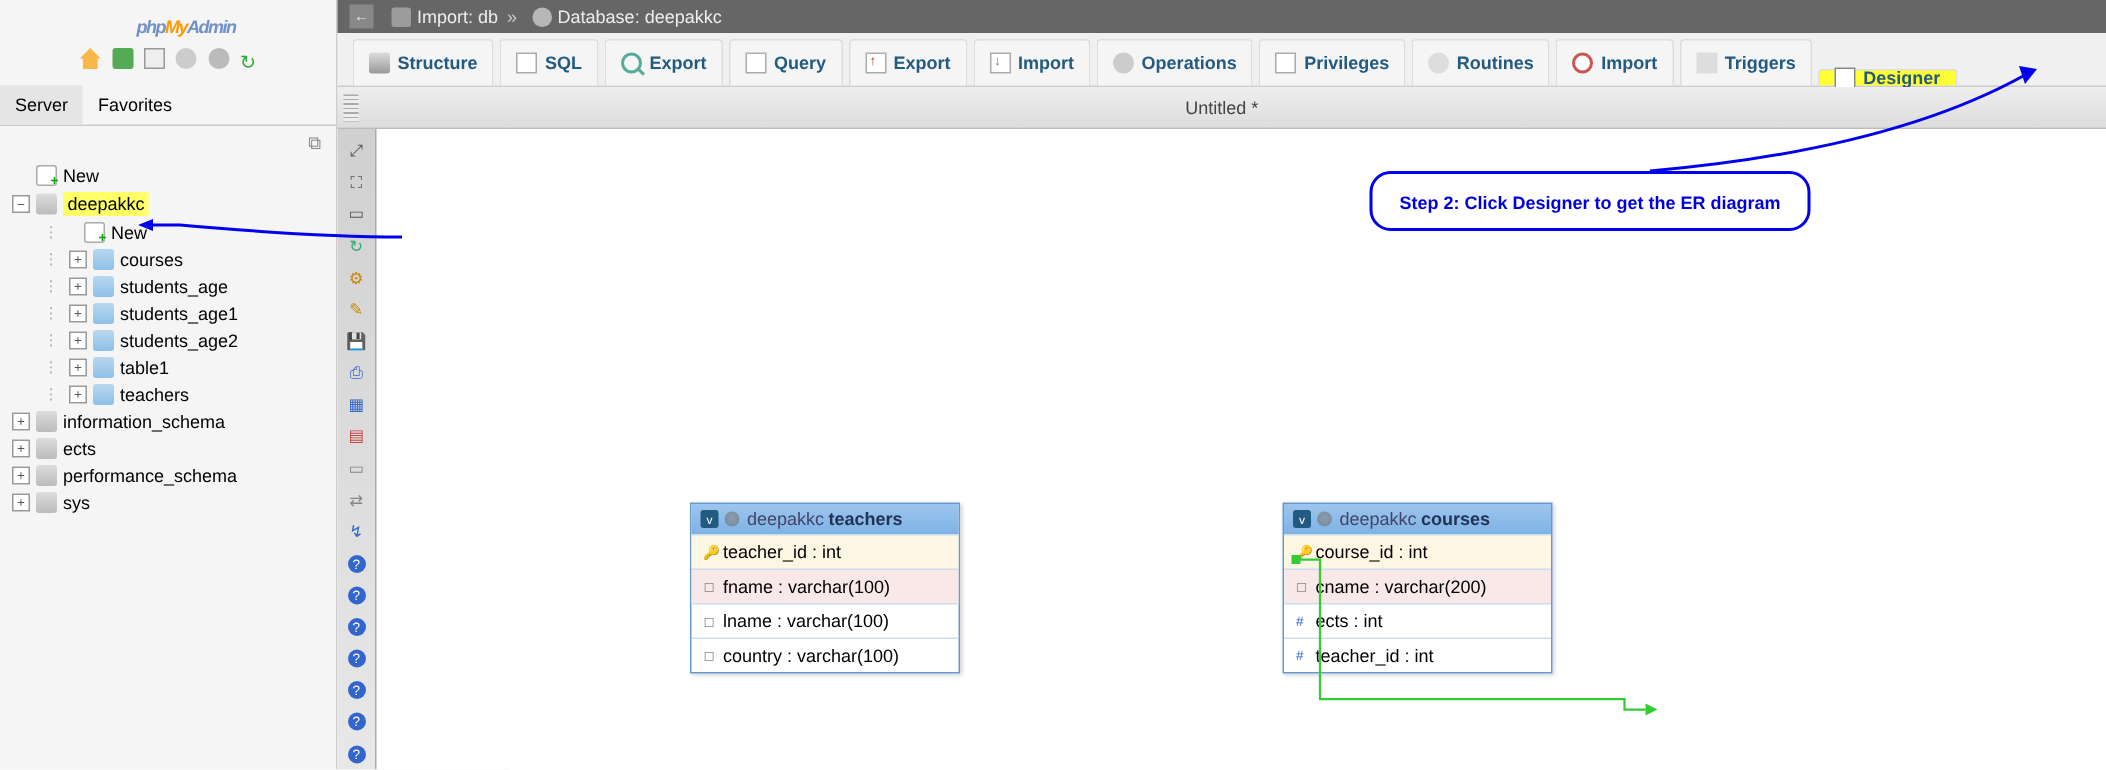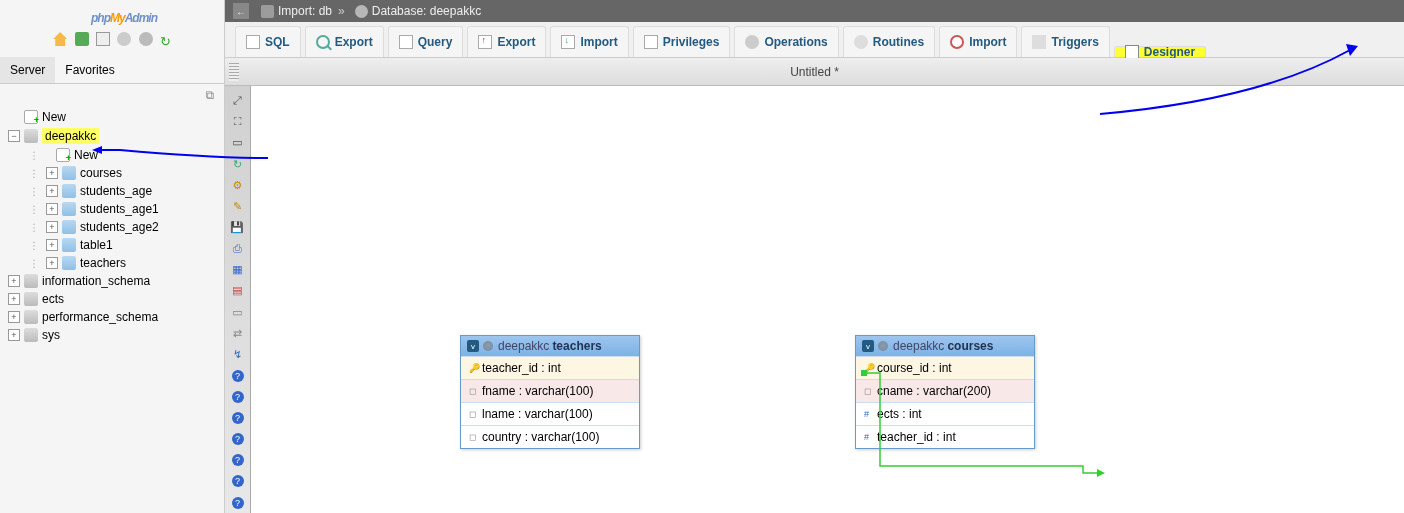--- a/index.html
+++ b/index.html
@@ -196,46 +196,50 @@
   <div class="arrow">←</div>
   <span class="crumb-icon" style="background:#aaa;border-radius:2px"></span>
   <span>Import: db</span>
   <span class="sep">»</span>
   <span class="crumb-icon" style="background:#ccc;border-radius:50%"></span>
   <span>Database: deepakkc</span>
 </div>
 
 <div class="navtabs" id="navtabs">
     <div class="navtab">
+      <span class="ticon ic-structure"></span>
+      <span>Structure</span>
+    </div>
+    <div class="navtab">
       <span class="ticon ic-sql"></span>
       <span>SQL</span>
     </div>
     <div class="navtab">
       <span class="ticon ic-search"></span>
       <span>Export</span>
     </div>
     <div class="navtab">
       <span class="ticon ic-query"></span>
       <span>Query</span>
     </div>
     <div class="navtab">
       <span class="ticon ic-export"></span>
       <span>Export</span>
     </div>
     <div class="navtab">
       <span class="ticon ic-import"></span>
       <span>Import</span>
     </div>
     <div class="navtab">
+      <span class="ticon ic-ops"></span>
+      <span>Operations</span>
+    </div>
+    <div class="navtab">
       <span class="ticon ic-priv"></span>
       <span>Privileges</span>
-    </div>
-    <div class="navtab">
-      <span class="ticon ic-ops"></span>
-      <span>Operations</span>
     </div>
     <div class="navtab">
       <span class="ticon ic-routine"></span>
       <span>Routines</span>
     </div>
     <div class="navtab">
       <span class="ticon ic-event"></span>
       <span>Import</span>
     </div>
     <div class="navtab">
@@ -339,20 +343,23 @@
         <span>teacher_id : int</span>
       </div>
     </div>
 
   <svg class="rel" style="left:260px;top:250px;width:620px;height:160px">
     <polyline points="380,37 395,37 395,130 598,130 598,137 612,137" fill="none" stroke="#33cc33" stroke-width="1.5"></polyline>
     <rect x="376" y="34" width="6" height="6" fill="#33cc33"></rect>
     <polygon points="612,133 620,137 612,141" fill="#33cc33"></polygon>
   </svg>
 
+  <div class="callout" style="left:688px;top:28px">
+    <span>Step 2: Click Designer to get the ER diagram</span>
+  </div>
 </div>
 
 <svg style="position:absolute;left:90px;top:130px;width:180px;height:40px;pointer-events:none">
   <path d="M178,28 Q120,28 30,20 L12,20" fill="none" stroke="#0000ee" stroke-width="2"></path>
   <polygon points="12,16 2,20 12,24" fill="#0000ee"></polygon>
 </svg>
 <svg style="position:absolute;left:1060px;top:40px;width:320px;height:80px;pointer-events:none">
   <path d="M40,74 Q200,60 290,10" fill="none" stroke="#0000ee" stroke-width="2"></path>
   <polygon points="286,4 298,6 290,16" fill="#0000ee"></polygon>
 </svg>

